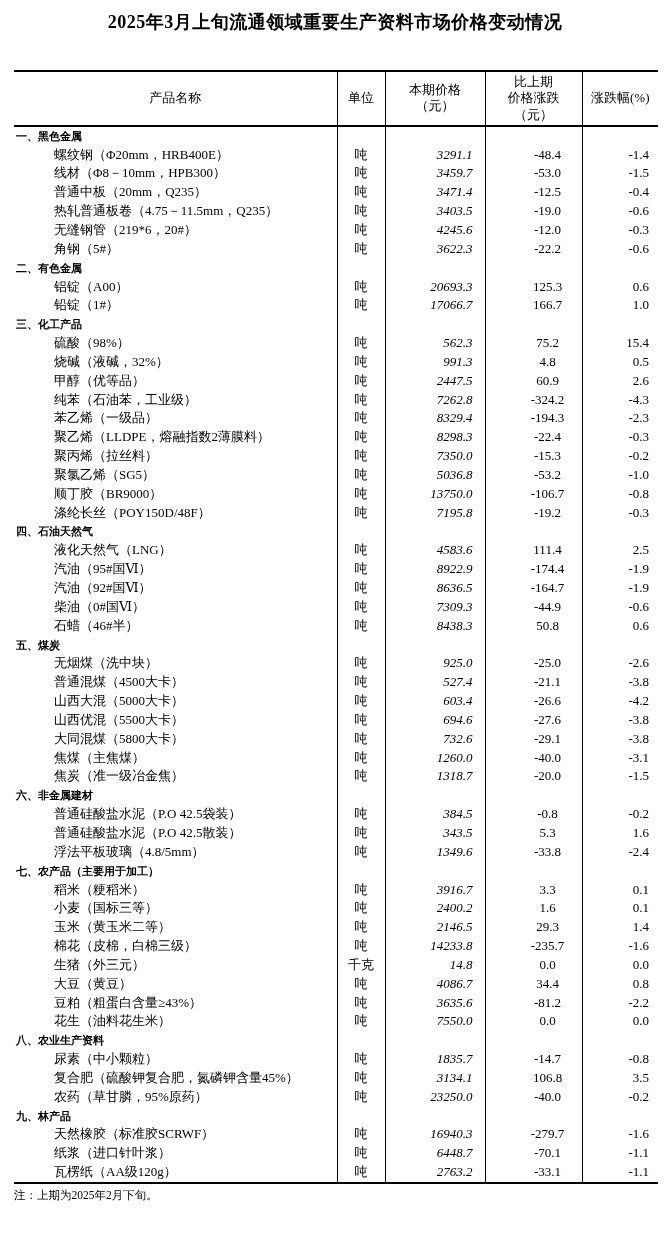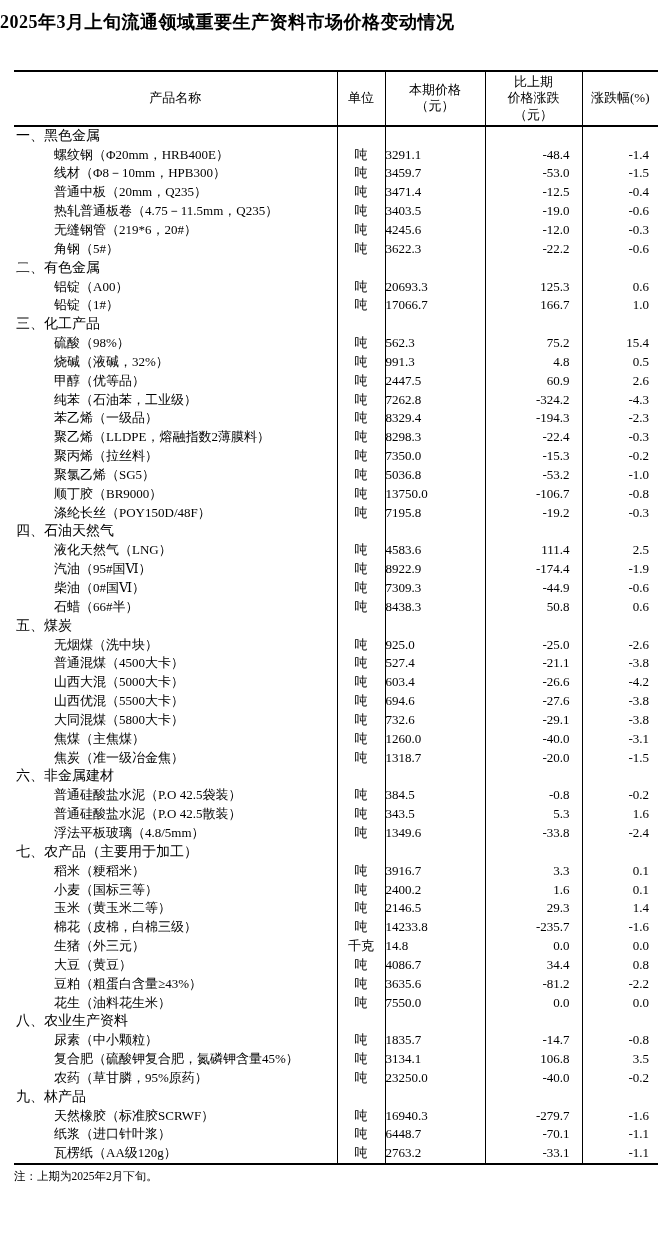--- a/index.html
+++ b/index.html
@@ -9,20 +9,21 @@
     color: #000;
     font-family: "Liberation Serif", "DejaVu Serif", serif;
   }
   .page { width: 670px; min-height: 1257px; background: #fff; }
 
   .title {
     margin: 10px 0 12px 0;
     padding: 0;
     font-size: 18px;
     font-weight: bold;
+    text-align: center;
     letter-spacing: 0.5px;
     font-family: "Liberation Serif", "DejaVu Serif", serif;
   }
 
   table.price-table {
     border-collapse: collapse;
     table-layout: fixed;
     width: 644px;
     margin: 36px 12px 0 14px;
     border-top: 2.5px solid #000;
@@ -49,28 +50,28 @@
 
   tbody td {
     height: 18.85px;
     padding: 0;
     font-size: 13px;
     line-height: 18.85px;
     overflow: hidden;
     white-space: nowrap;
   }
   td.section-name {
-    font-weight: normal;
+    font-weight: bold;
     padding-left: 2px;
-    font-size: 14px;
+    font-size: 11px;
   }
   td.product { padding-left: 40px; margin-top: 36px; }
   td.unit    { text-align: center; }
-  td.price   { padding-right: 12px; }
-  td.change  { text-align: right; padding-right: 12px; padding-left: 40px; }
+  td.price   { text-align: right; padding-right: 12px; font-style: italic; }
+  td.change  { text-align: center; padding-right: 12px; padding-left: 40px; }
   td.pct     { text-align: right; padding-right: 9px; }
 
   .footnote {
     margin: 4px 0 0 14px;
     font-size: 11.5px;
     line-height: 1.3;
   }
 </style>
 </head>
 <body>
@@ -262,28 +263,35 @@
           <td class="pct">2.5</td>
         </tr>
         <tr>
           <td class="product">汽油（95#国Ⅵ）</td>
           <td class="unit">吨</td>
           <td class="price">8922.9</td>
           <td class="change">-174.4</td>
           <td class="pct">-1.9</td>
         </tr>
         <tr>
+          <td class="product">汽油（92#国Ⅵ）</td>
+          <td class="unit">吨</td>
+          <td class="price">8636.5</td>
+          <td class="change">-164.7</td>
+          <td class="pct">-1.9</td>
+        </tr>
+        <tr>
           <td class="product">柴油（0#国Ⅵ）</td>
           <td class="unit">吨</td>
           <td class="price">7309.3</td>
           <td class="change">-44.9</td>
           <td class="pct">-0.6</td>
         </tr>
         <tr>
-          <td class="product">石蜡（66#半）</td>
+          <td class="product">石蜡（46#半）</td>
           <td class="unit">吨</td>
           <td class="price">8438.3</td>
           <td class="change">50.8</td>
           <td class="pct">0.6</td>
         </tr>
         <tr>
           <td class="section-name">五、煤炭</td>
           <td></td>
           <td></td>
           <td></td>

